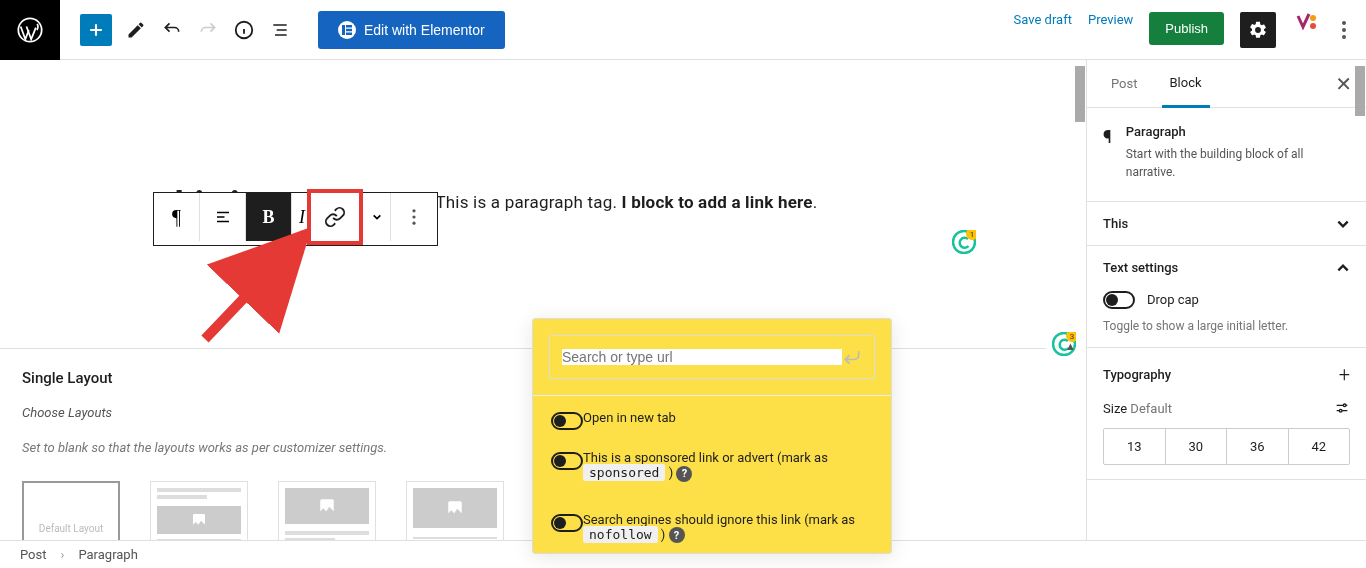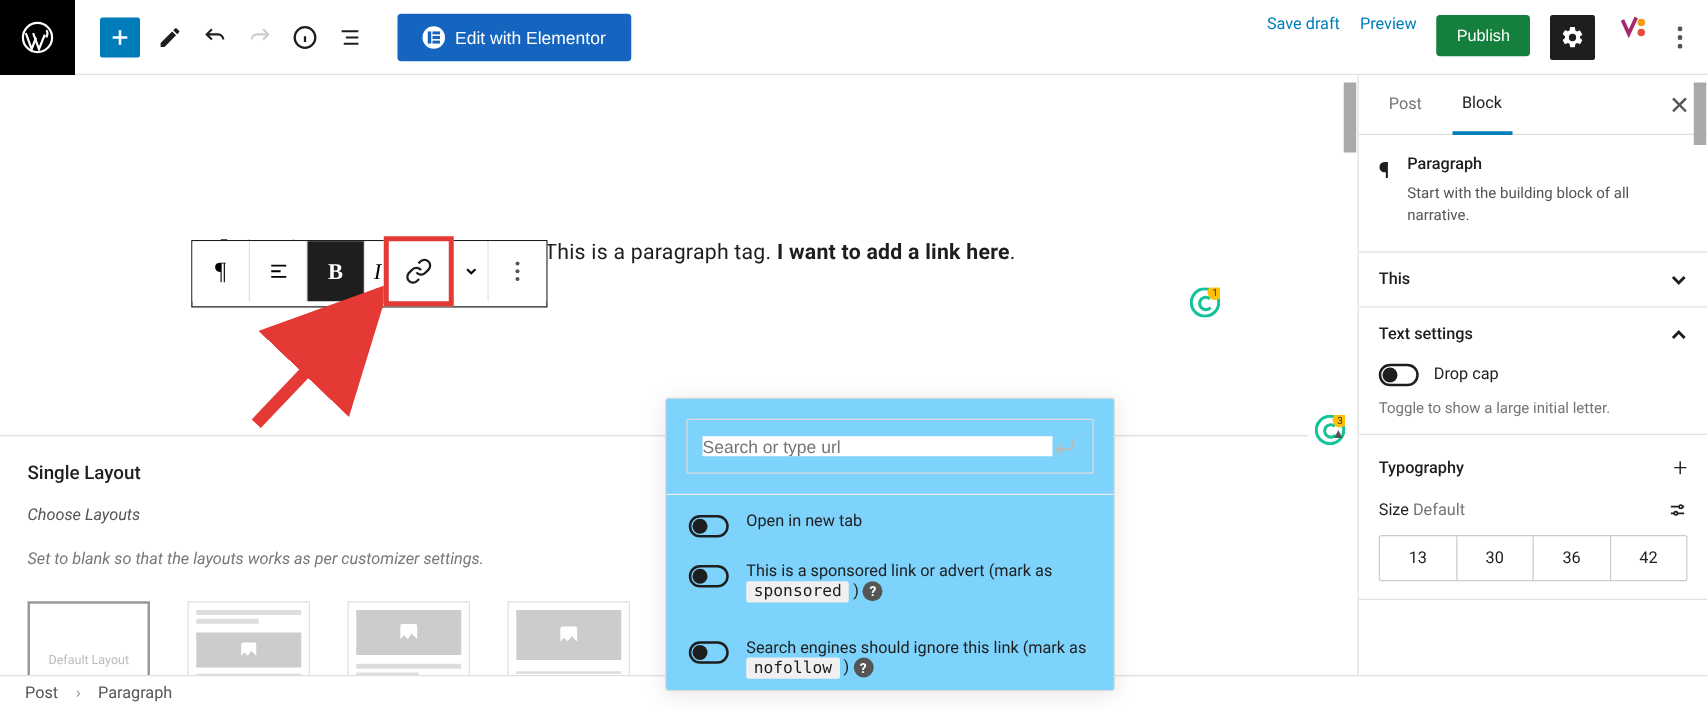--- a/index.html
+++ b/index.html
@@ -31,25 +31,25 @@
 .tb-bold{background:#1e1e1e;color:#fff;font-weight:700;font-family:Georgia,serif;font-size:18px}
 .tb-italic{font-style:italic;font-family:Georgia,serif;font-size:18px;width:18px;border-right:none;padding-left:2px}
 .tb-link{border:4px solid #e53935;width:56px;height:56px;margin-top:-4px;margin-left:-3px;border-left:4px solid #e53935;background:#fff;position:relative;z-index:5}
 .tb-more{width:28px;border-left:none;font-size:12px}
 .paragraph-content{margin-top:72px;font-size:17px;letter-spacing:0.2px}
 .bold-link{font-weight:700}
 .red-arrow{position:absolute;top:159px;left:195px;width:130px;height:130px;pointer-events:none}
 .red-arrow svg{width:100%;height:100%}
 .grammarly{position:absolute;top:170px;right:110px;width:24px;height:24px}
 .grammarly2{position:absolute;top:272px;right:10px;width:24px;height:24px}
-.link-popover{position:absolute;top:258px;left:532px;width:360px;background:#7dd3fc;border:1px solid #ddd;box-shadow:0 3px 20px rgba(0,0,0,.1);border-radius:3px;z-index:10}
+.link-popover{position:absolute;top:258px;left:532px;width:360px;background:#fde047;border:1px solid #ddd;box-shadow:0 3px 20px rgba(0,0,0,.1);border-radius:3px;z-index:10}
 .search-box{margin:16px;border:1px solid #ddd;border-radius:2px;display:flex;align-items:center;padding:0 12px;height:44px}
 .search-box input{flex:1;border:none;outline:none;font-size:14px;color:#757575}
 .search-box input::placeholder{color:#757575}
-.toggle-row{padding:10px 18px;display:flex;align-items:flex-start;gap:14px;font-size:13px}
+.toggle-row{padding:10px 18px;display:flex;align-items:flex-start;font-size:13px}
 .toggle{width:32px;height:18px;border:2px solid #1e1e1e;border-radius:10px;position:relative;flex-shrink:0;cursor:pointer;margin-top:2px}
 .toggle::after{content:"";position:absolute;left:1px;top:1px;width:12px;height:12px;background:#1e1e1e;border-radius:50%}
 .code-pill{background:#f0f0f1;padding:1px 6px;font-family:monospace;border-radius:2px}
 .help-circ{display:inline-flex;width:16px;height:16px;background:#555;color:#fff;border-radius:50%;align-items:center;justify-content:center;font-size:11px;font-weight:700}
 .first-toggle-section{border-top:1px solid #eee;padding-top:4px}
 .scroll-up{position:absolute;top:280px;right:10px;font-size:11px;color:#555}
 .layout-section{position:absolute;left:0;top:288px;right:40px;background:#fff;border-top:1px solid #e0e0e0;padding:20px 22px}
 .layout-title{font-size:15px;font-weight:500;margin-bottom:18px}
 .layout-sub{font-style:italic;color:#555;font-size:13px;margin-bottom:20px}
 .layout-desc{font-style:italic;color:#777;font-size:13px;margin-bottom:26px}
@@ -190,21 +190,21 @@
               </button>
             <button class="tb-btn">
                 <svg width="4" height="16" viewBox="0 0 4 18" fill="#555">
                   <circle cx="2" cy="2" r="1.8"></circle>
                   <circle cx="2" cy="9" r="1.8"></circle>
                   <circle cx="2" cy="16" r="1.8"></circle>
                 </svg>
               </button>
           </div>
           <div class="paragraph-content">
-            <span>This is where you</span><span style="opacity:0">wri</span><span>te your content. This is a paragraph tag. </span><span class="bold-link">I want to add a link here</span><span>.</span>
+            <span>This is where you</span><span style="opacity:0">wri</span><span>te your content. This is a paragraph tag. </span><span class="bold-link">I block to add a link here</span><span>.</span>
           </div>
         </div>
       </div>
 
       <div class="red-arrow">
         <svg viewBox="0 0 130 130">
             <defs>
               <marker id="ah" markerWidth="12" markerHeight="12" refX="9" refY="5" orient="auto">
                 <path d="M0 0L10 5L0 10z" fill="#e53935"></path>
               </marker>

